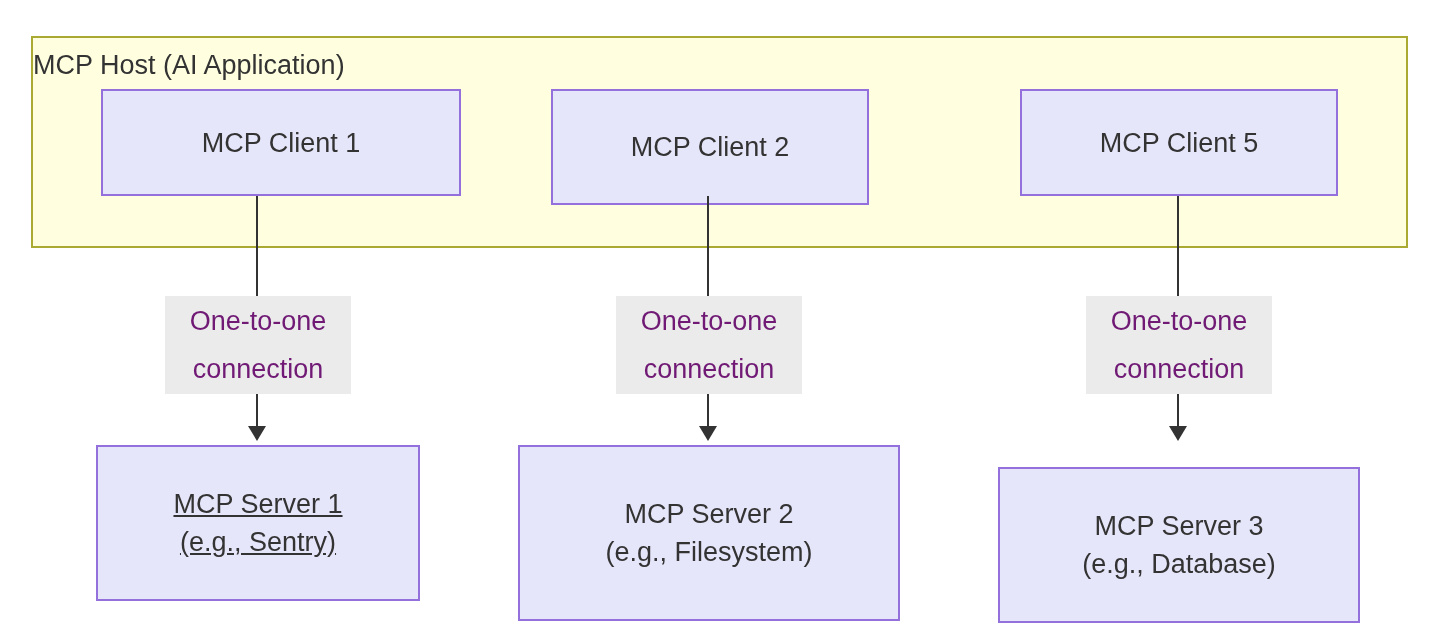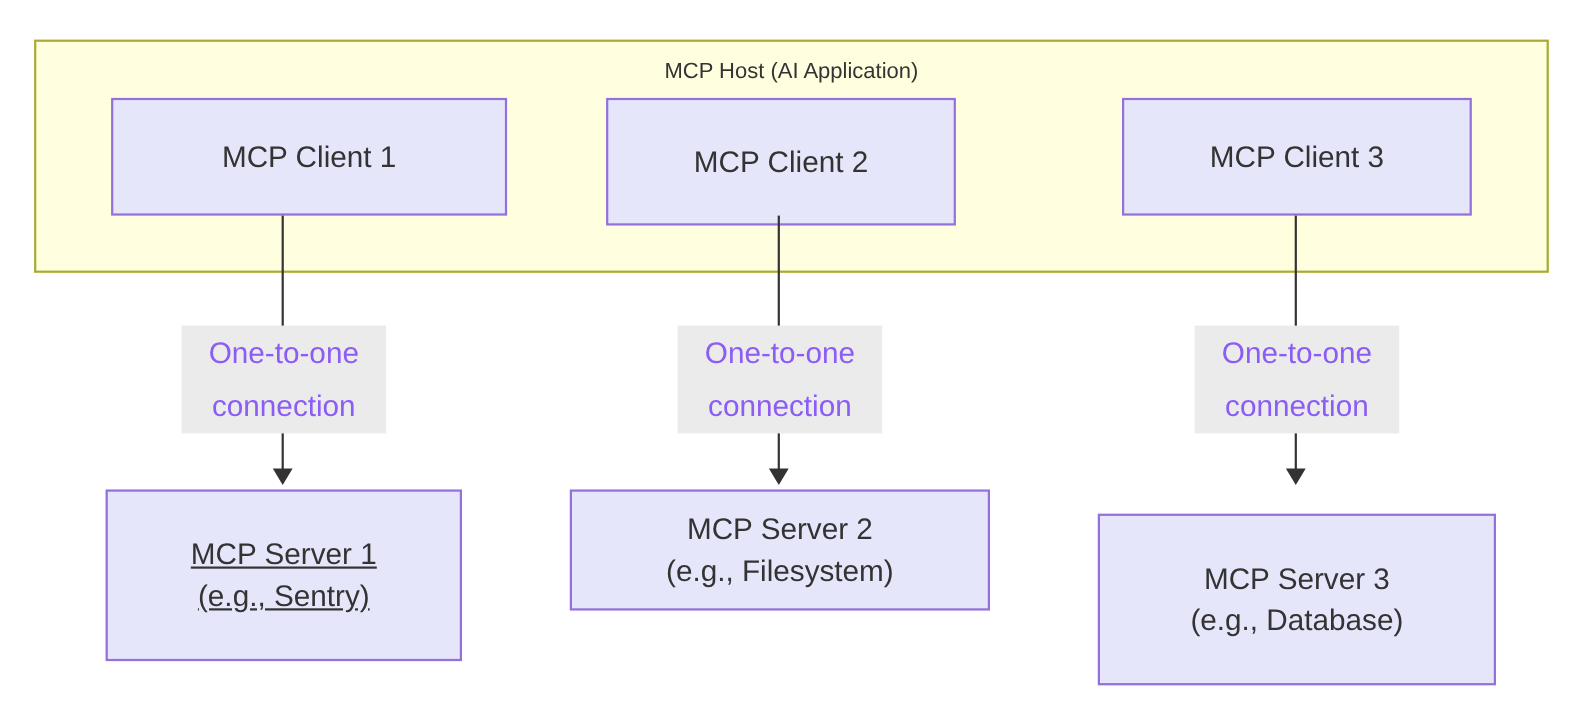--- a/index.html
+++ b/index.html
@@ -28,22 +28,21 @@
     height: 212px;
     background: #ffffe0;
     border: 2px solid #aaaa33;
     box-sizing: border-box;
   }
   .host-title {
     position: absolute;
     left: 0;
     top: 10px;
     width: 100%;
-    text-align: center;
-    font-size: 20px;
+    font-size: 27px;
     color: #333333;
     line-height: 34px;
     white-space: nowrap;
   }
 
   
   .node {
     position: absolute;
     background: #e6e6fa;
     border: 2px solid #9370db;
@@ -58,21 +57,21 @@
     text-align: center;
   }
 
   
   .client-1 { left: 101px;  top: 89px; width: 360px; height: 107px; }
   .client-2 { left: 551px;  top: 89px; width: 318px; height: 116px; }
   .client-3 { left: 1020px; top: 89px; width: 318px; height: 107px; }
 
   
   .server-1 { left: 96px;  top: 445px; width: 324px; height: 156px; text-decoration: underline; }
-  .server-2 { left: 518px; top: 445px; width: 382px; height: 110px; }
+  .server-2 { left: 518px; top: 445px; width: 382px; height: 176px; }
   .server-3 { left: 998px; top: 467px; width: 362px; height: 156px; }
 
   
   .edge {
     position: absolute;
     top: 196px;
     height: 248px;
     width: 2px;
     pointer-events: none;
   }
@@ -95,21 +94,21 @@
     height: 0;
     border-left: 9px solid transparent;
     border-right: 9px solid transparent;
     border-top: 15px solid #333333;
   }
 
   
   .edge-label {
     position: absolute;
     background: #ebebeb;
-    color: #8b5cf6;
+    color: #701a75;
     font-size: 27px;
     line-height: 48px;
     text-align: center;
     padding: 1px 6px;
     box-sizing: border-box;
     white-space: nowrap;
   }
   .edge-label .l1, .edge-label .l2 { display: block; }
   .label-1 { left: 165px;  top: 296px; width: 186px; }
   .label-2 { left: 616px;  top: 296px; width: 186px; }
@@ -124,21 +123,21 @@
     <div class="host-title">MCP Host (AI Application)</div>
   </div>
 
   <div class="node client-1">
     <span>MCP Client 1</span>
   </div>
   <div class="node client-2">
     <span>MCP Client 2</span>
   </div>
   <div class="node client-3">
-    <span>MCP Client 3</span>
+    <span>MCP Client 5</span>
   </div>
 
   <div class="edge edge-1">
     <div class="edge-line"></div>
     <div class="edge-arrow"></div>
   </div>
   <div class="edge edge-2">
     <div class="edge-line"></div>
     <div class="edge-arrow"></div>
   </div>

